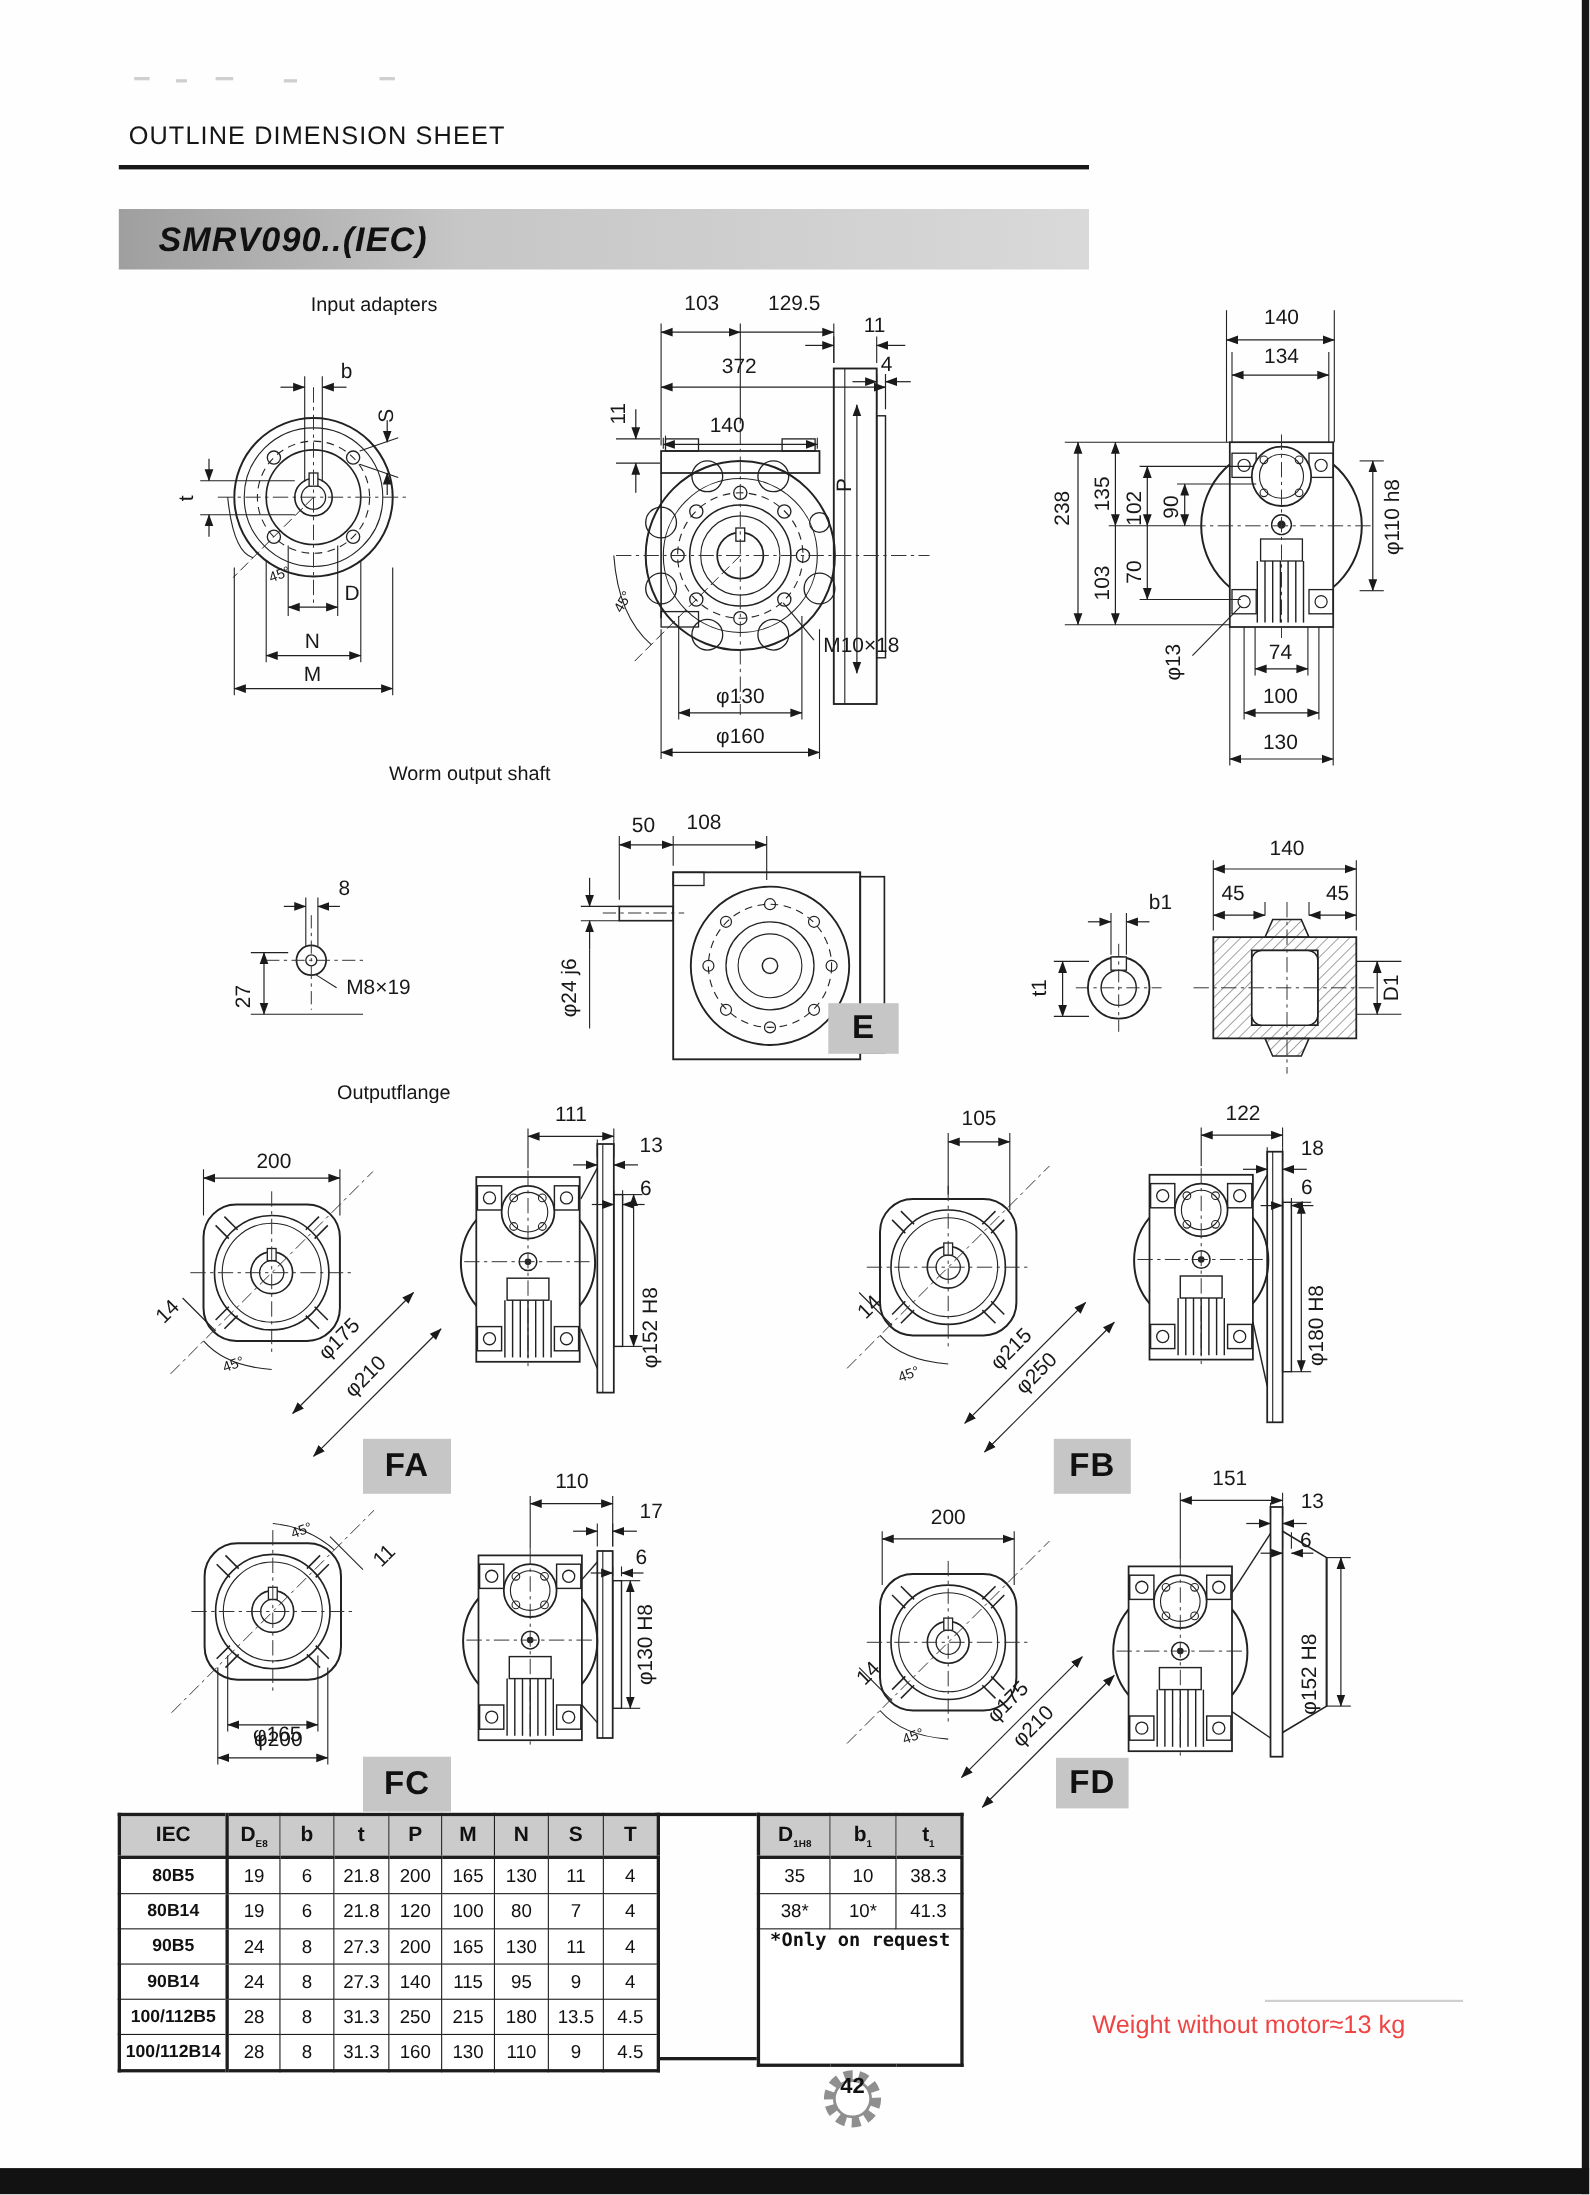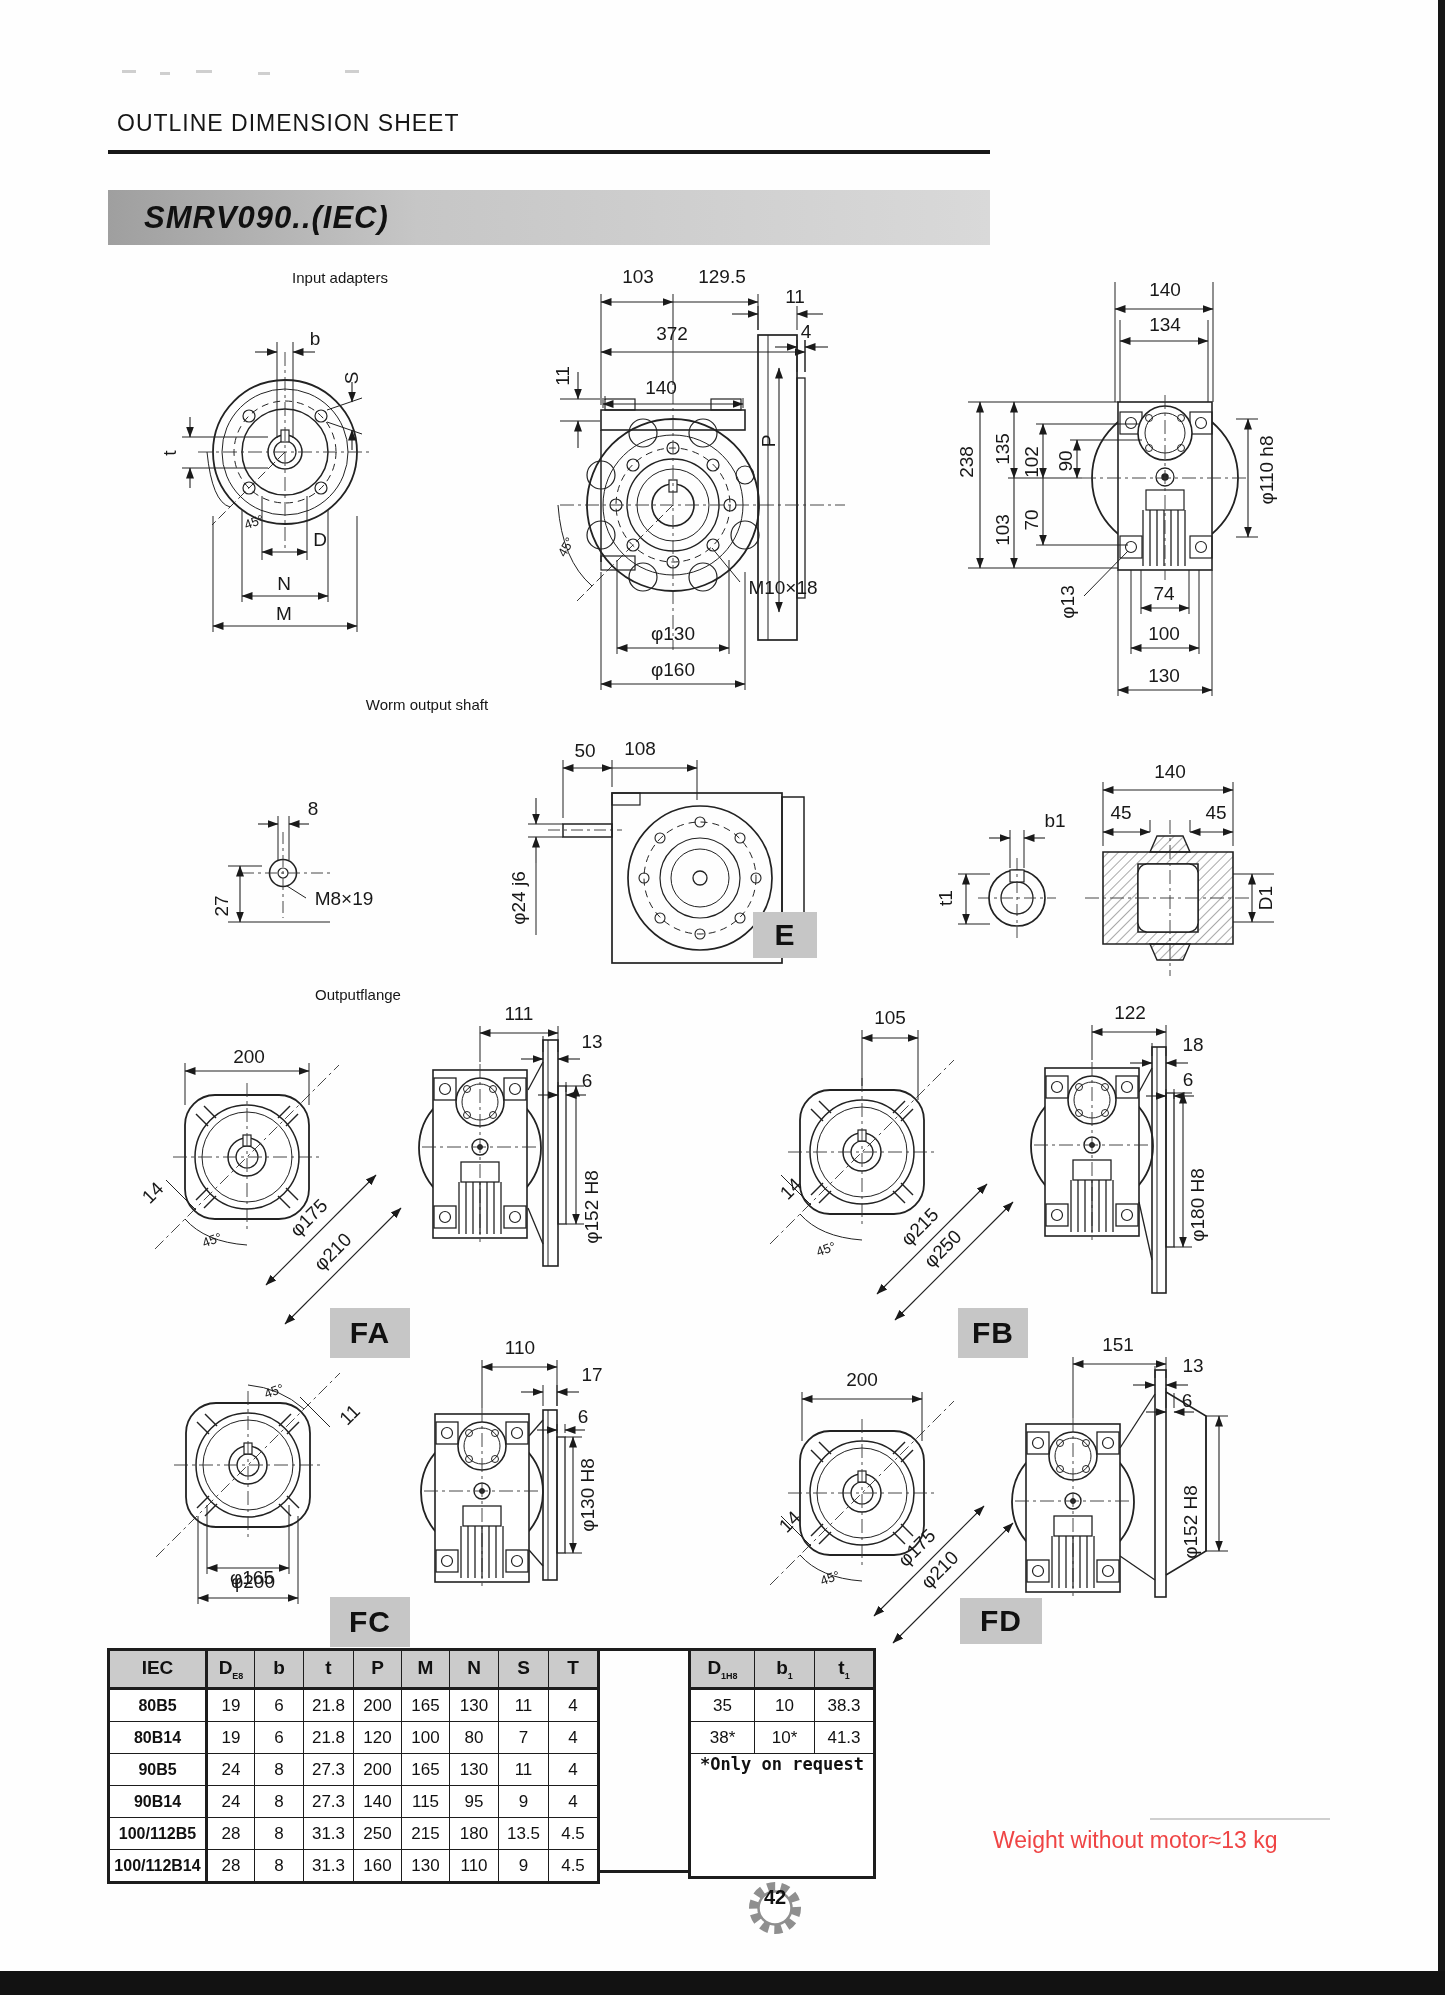--- a/index.html
+++ b/index.html
@@ -6,21 +6,21 @@
   #page{position:relative;width:1445px;height:1995px;background:#fefefe;overflow:hidden;
         font-family:"Liberation Sans",sans-serif;color:#1a1a1a;}
   .abs{position:absolute;}
   
   #hdr-title{position:absolute;left:117px;top:110px;font-size:23px;letter-spacing:1px;color:#161616;}
   #hdr-rule{position:absolute;left:108px;top:150px;width:882px;height:4px;background:#181818;}
   #banner{position:absolute;left:108px;top:190px;width:882px;height:55px;
           background:linear-gradient(90deg,#9f9f9f 0%,#c6c6c6 35%,#d9d9d9 100%);display:flex;align-items:center;}
   #banner span{font-size:31px;font-weight:bold;font-style:italic;letter-spacing:1px;color:#111;padding-left:36px;}
   
-  .sec{position:absolute;font-size:15px;color:#161616;transform:translate(-50%,-50%);white-space:nowrap;}
+  .sec{position:absolute;font-size:18px;color:#161616;transform:translate(-50%,-50%);white-space:nowrap;}
   
   .dim{position:absolute;font-size:19px;color:#181818;white-space:nowrap;transform:translate(-50%,-50%);}
   .sm{font-size:13px;}
   .r90{transform:translate(-50%,-50%) rotate(-90deg);}
   .r45{transform:translate(-50%,-50%) rotate(-45deg);}
   .r20{transform:translate(-50%,-50%) rotate(-20deg);}
   .r60{transform:translate(-50%,-50%) rotate(-60deg);}
   
   .tag{position:absolute;background:#c6c6c6;display:flex;align-items:center;justify-content:center;
        font-weight:bold;font-size:30px;color:#111;letter-spacing:1px;}
@@ -662,21 +662,21 @@
   </div>
   <div class="tag" style="left:330px;top:1308px;width:80px;height:50px;">
     <span>FA</span>
   </div>
   <div class="tag" style="left:958px;top:1308px;width:70px;height:50px;">
     <span>FB</span>
   </div>
   <div class="tag" style="left:330px;top:1597px;width:80px;height:50px;">
     <span>FC</span>
   </div>
-  <div class="tag" style="left:960px;top:1598px;width:82px;height:46px;">
+  <div class="tag" style="left:960px;top:1598px;width:66px;height:46px;">
     <span>FD</span>
   </div>
 
   <div class="gapline" style="left:595px;top:1648px;width:95px;"></div>
   <div class="gapline" style="left:595px;top:1870px;width:95px;"></div>
 
   <table id="tblL">
     <colgroup>
         <col style="width:98px">
         <col style="width:48px">

